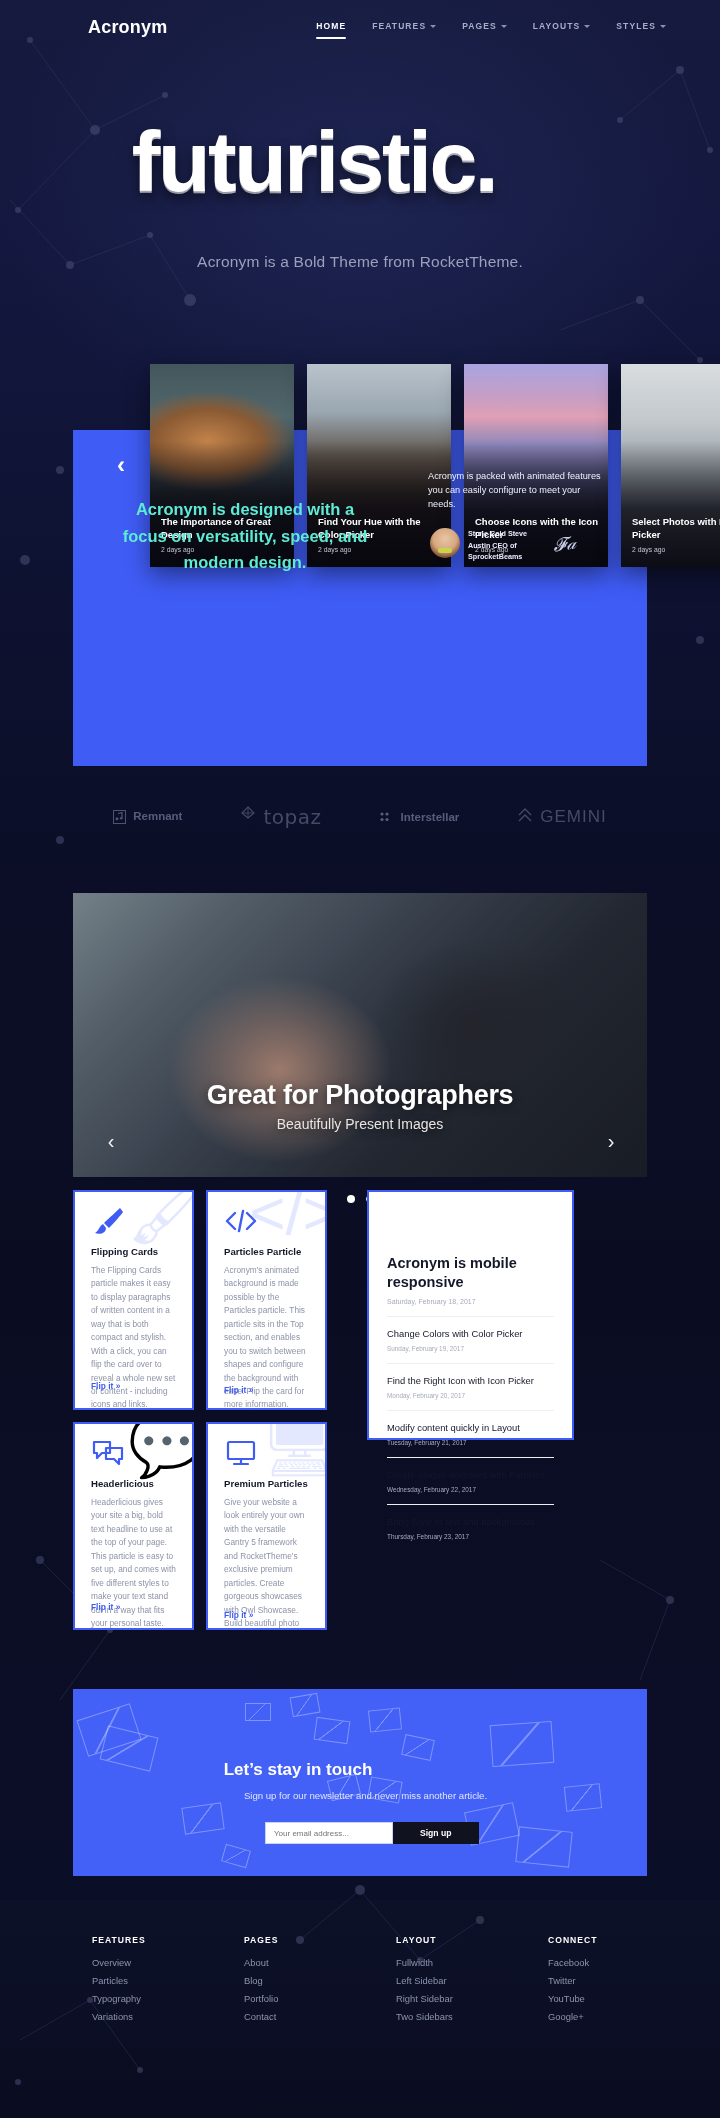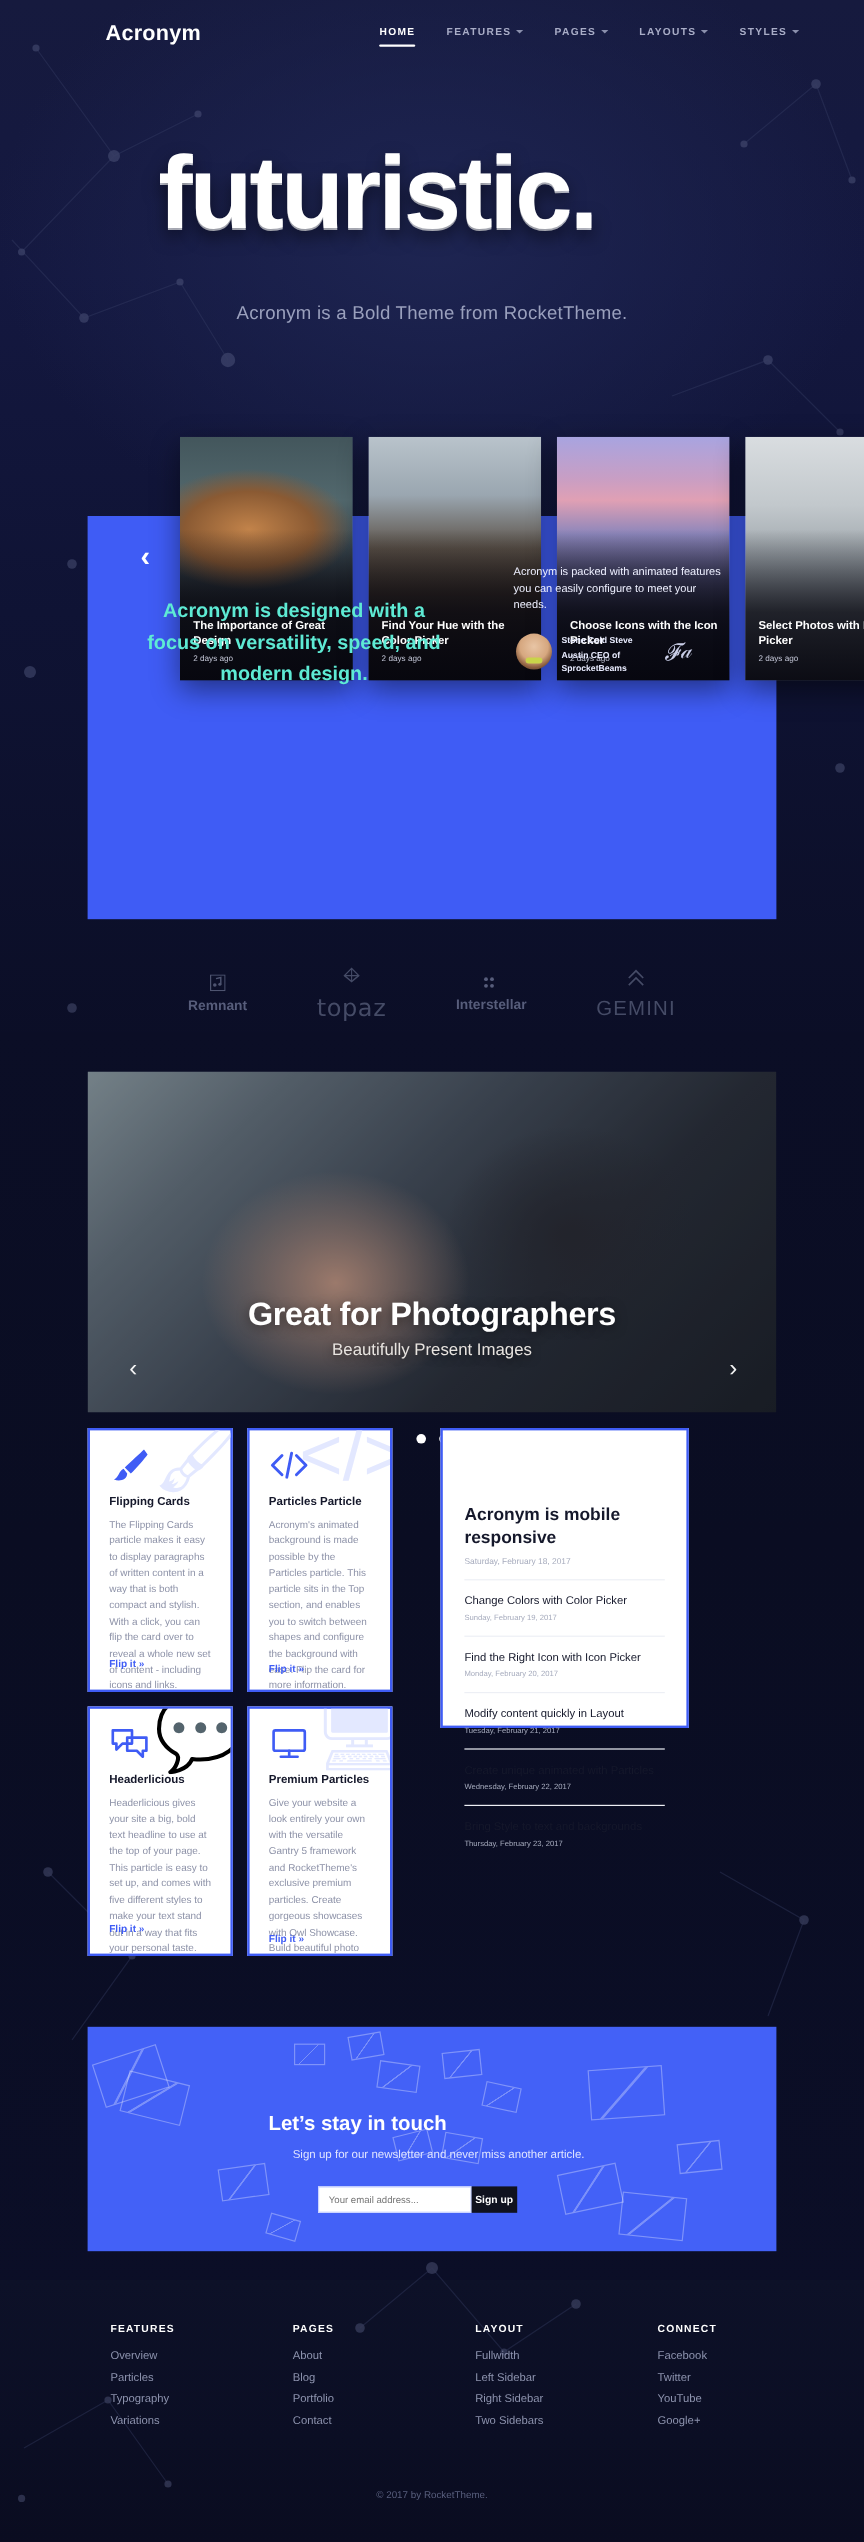--- a/index.html
+++ b/index.html
@@ -90,21 +90,21 @@
     background:#c9d44a; border-radius:3px; }
   .cred { position:absolute; left:468px; top:528px; width:70px;
     font-size:7.2px; line-height:1.62; color:#e9ecff; font-weight:bold; }
   .signature { position:absolute; left:553px; top:533px; font-size:18px;
     color:#dfe4ff; font-family:"DejaVu Serif", serif; font-style:italic;
     transform:rotate(-8deg); opacity:.9; }
 
   
   .logos { position:absolute; left:0; top:805px; width:720px;
     display:flex; justify-content:center; align-items:center; gap:58px; }
-  .logo { display:flex; align-items:center; gap:7px; color:#4e5470;flex-direction:column; }
+  .logo { display:flex; align-items:flex-start; gap:7px; color:#4e5470; }
   .logo .nm { font-size:11.5px; }
   .logo.remnant .nm { font-weight:bold; color:#575d7b; }
   .logo.topaz .nm { font-size:20px; letter-spacing:.5px; color:#454b66;
     font-family:"DejaVu Sans", sans-serif; }
   .logo.interstellar .nm { font-weight:bold; color:#575d7b; }
   .logo.gemini .nm { font-size:17px; letter-spacing:1px; color:#454b66; }
 
   
   .showcase { position:absolute; left:73px; top:893px; width:574px; height:284px;
     overflow:hidden; }
@@ -166,21 +166,21 @@
       rgba(255,255,255,.3) 49%, transparent 50%); }
   .cta-title { position:absolute; left:0; top:1760px; width:596px; text-align:center;
     font-size:17px; font-weight:bold; color:#fff; }
   .cta-sub { position:absolute; left:0; top:1790px; width:720px; text-align:center;
     font-size:9.6px; color:#dfe4ff;padding-left:11px; }
   .cta-form { position:absolute; left:265px; top:1822px; display:flex; }
   .cta-input { width:128px; height:22px; border:1.5px solid #c9d2ff; background:#fff;
     font-size:8px; color:#a6abbd; padding:0 8px;
     font-family:"Liberation Sans", sans-serif; outline:none; }
   .cta-btn { height:22px; background:#10121f; color:#fff; border:none;
-    font-size:8.6px; font-weight:bold; padding:0 3px; cursor:pointer;
+    font-size:8.6px; font-weight:bold; padding:0 27px; cursor:pointer;
     font-family:"Liberation Sans", sans-serif; }
 
   
   .footer { position:absolute; left:0; top:1935px; width:720px; }
   .fcols { display:flex; justify-content:center; gap:72px; }
   .fcol { width:80px; }
   .fcol h4 { font-size:8.6px; font-weight:bold; letter-spacing:1px; color:#fff;
     text-transform:uppercase; margin-bottom:12px; }
   .fcol a { display:block; font-size:9.4px; color:#8d93ae;
     text-decoration:none; margin-bottom:7px; cursor:pointer; }
@@ -484,15 +484,14 @@
       </div>
       <div class="fcol">
         <h4>CONNECT</h4>
         <a>Facebook</a>
         <a>Twitter</a>
         <a>YouTube</a>
         <a>Google+</a>
       </div>
     </div>
   </div>
-  <div class="copyright">© 2017 by RocketTheme.</div>
 
 </div>
 
 </body></html>

